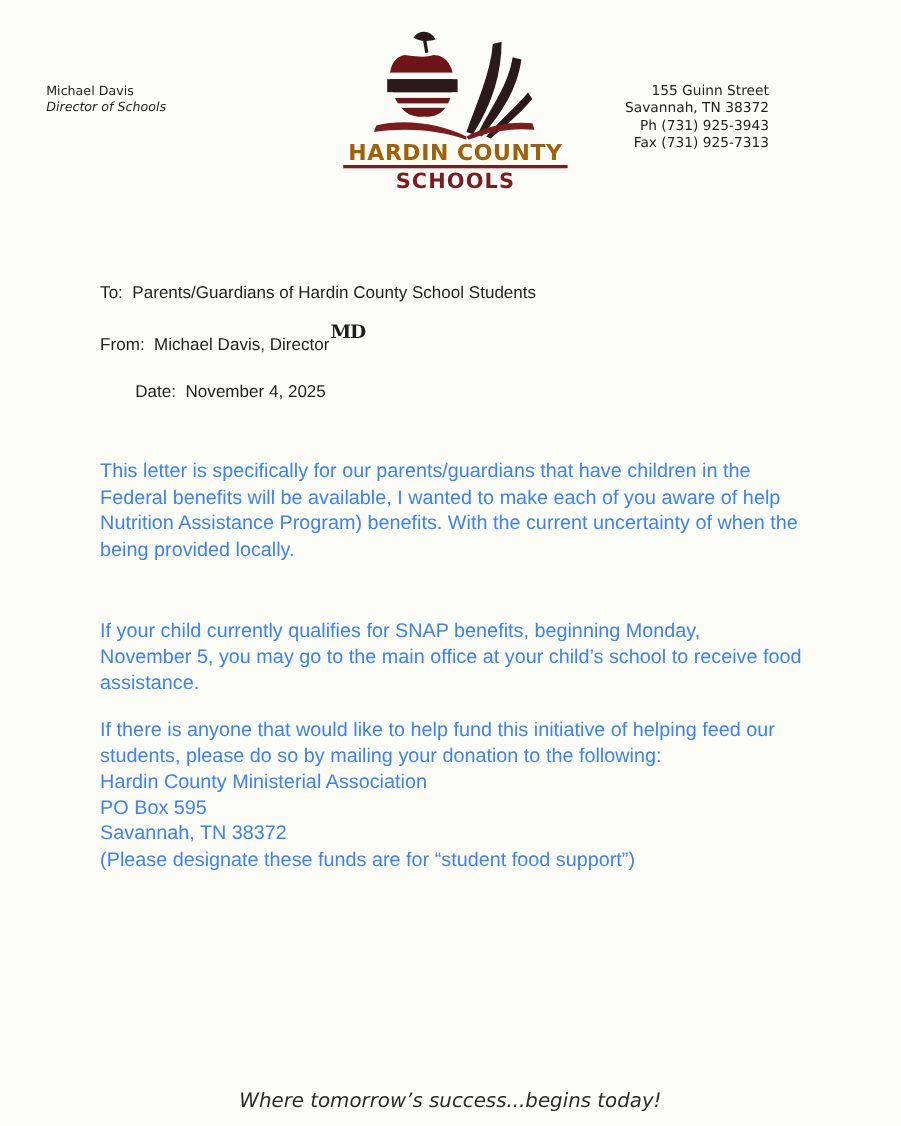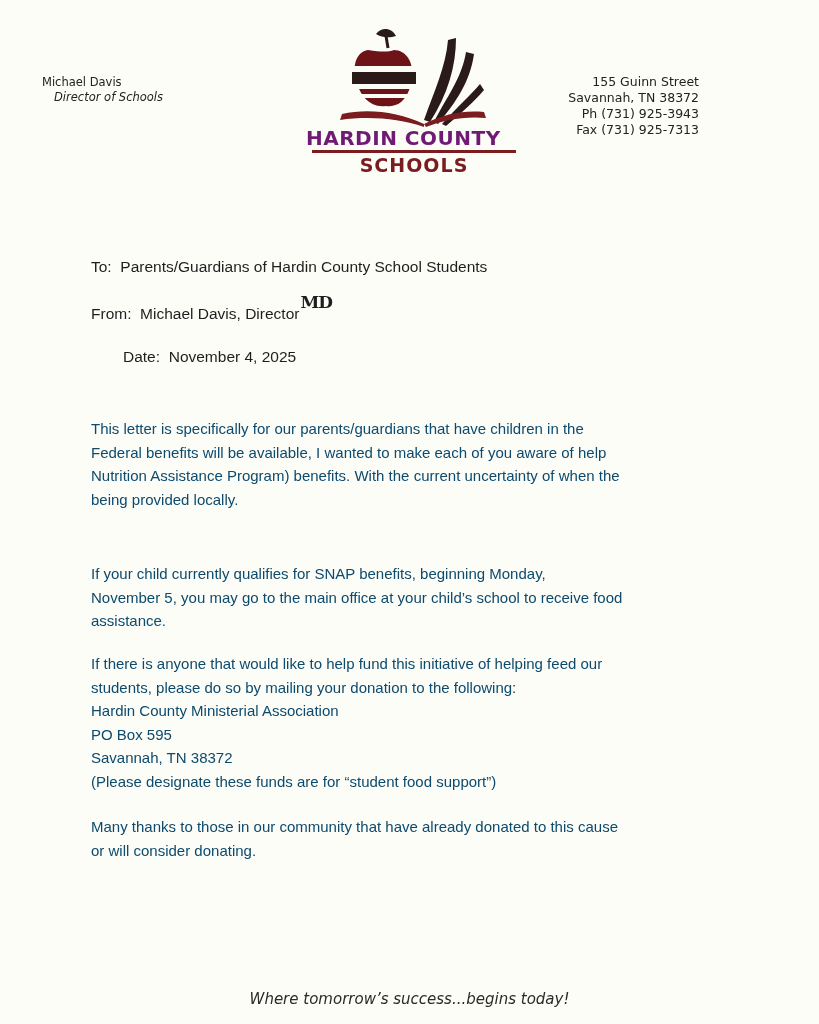--- a/index.html
+++ b/index.html
@@ -7,52 +7,52 @@
     width: 819px; height: 1024px; overflow: hidden;
     background: #fdfdf8;
     font-family: "Liberation Sans", sans-serif;
     color: #1e1e1e;
     position: relative;
   }
   .page { position: absolute; left: 0; top: 0; width: 736px; height: 1024px; }
 
   
   .sender { position: absolute; left: 42px; top: 75px; font-family: "DejaVu Sans", sans-serif; font-size: 11.5px; line-height: 15px; color: #222; }
-  .sender .title { font-style: italic; margin-left: 12px; }
+  .sender .title { font-style: italic; }
   .address { position: absolute; right: 37px; top: 74px; text-align: right; font-family: "DejaVu Sans", sans-serif; font-size: 12.5px; line-height: 16px; color: #222; }
 
   .logo { position: absolute; left: 306px; top: 14px; width: 216px; height: 160px; }
   .logo svg { position: absolute; left: 32px; top: 8px; }
   .logo .brand-top {
-    position: absolute; left: 0; top: 112px; width: 216px; 
-    font-family: "DejaVu Sans", sans-serif; font-weight: bold; font-size: 20px; letter-spacing: 0.5px; color: #701a75;
+    position: absolute; left: 0; top: 112px; width: 216px; text-align: center;
+    font-family: "DejaVu Sans", sans-serif; font-weight: bold; font-size: 20px; letter-spacing: 0.5px; color: #a16207;
   }
   .logo .rule { position: absolute; left: 6px; top: 136px; width: 204px; height: 3px; background: #7a1c20; }
   .logo .brand-bottom {
     position: absolute; left: 0; top: 140px; width: 216px; text-align: center;
     font-family: "DejaVu Sans", sans-serif; font-weight: bold; font-size: 19px; letter-spacing: 1px; color: #7a1c20;
   }
 
   
   .memo { position: absolute; left: 91px; font-family: "Liberation Sans", sans-serif; font-size: 15.5px; color: #1e1e1e; }
   .memo-to { top: 258px; text-align: right; }
   .memo-from { top: 303px; }
   .memo-date { top: 348px; margin-left: 32px; }
   .signature { font-family: "DejaVu Serif", serif; font-weight: bold; font-size: 17px; position: relative; top: -11px; margin-left: 1px; letter-spacing: -1px; }
 
-  .para { position: absolute; left: 91px; width: 660px; font-size: 15px; line-height: 23.5px; color: #0c4a6e; }
+  .para { position: absolute; left: 91px; width: 660px; font-size: 18px; line-height: 23.5px; color: #3b82f6; }
   .para div { white-space: nowrap; }
   .p1 { top: 417px; }
   .p2 { top: 562px; }
   .p3 { top: 652px; }
   .p4 { top: 815px; }
 
   .footer {
     position: absolute; left: 0; top: 990px; width: 819px; text-align: center;
-    font-family: "DejaVu Sans", sans-serif; font-style: italic; font-size: 15px; color: #2a2a2a;
+    font-family: "DejaVu Sans", sans-serif; font-style: italic; font-size: 18px; color: #2a2a2a;
   }
 </style>
 </head>
 <body>
 
 <div class="page">
 
   <div class="sender">
     <div>Michael Davis</div>
     <div class="title">Director of Schools</div>
@@ -117,19 +117,15 @@
 
   <div class="para p3">
     <div>If there is anyone that would like to help fund this initiative of helping feed our</div>
     <div>students, please do so by mailing your donation to the following:</div>
     <div>Hardin County Ministerial Association</div>
     <div>PO Box 595</div>
     <div>Savannah, TN  38372</div>
     <div>(Please designate these funds are for “student food support”)</div>
   </div>
 
-  <div class="para p4">
-    <div>Many thanks to those in our community that have already donated to this cause</div>
-    <div>or will consider donating.</div>
-  </div>
 
   <div class="footer">Where tomorrow’s success...begins today!</div>
 </div>
 
 </body></html>

